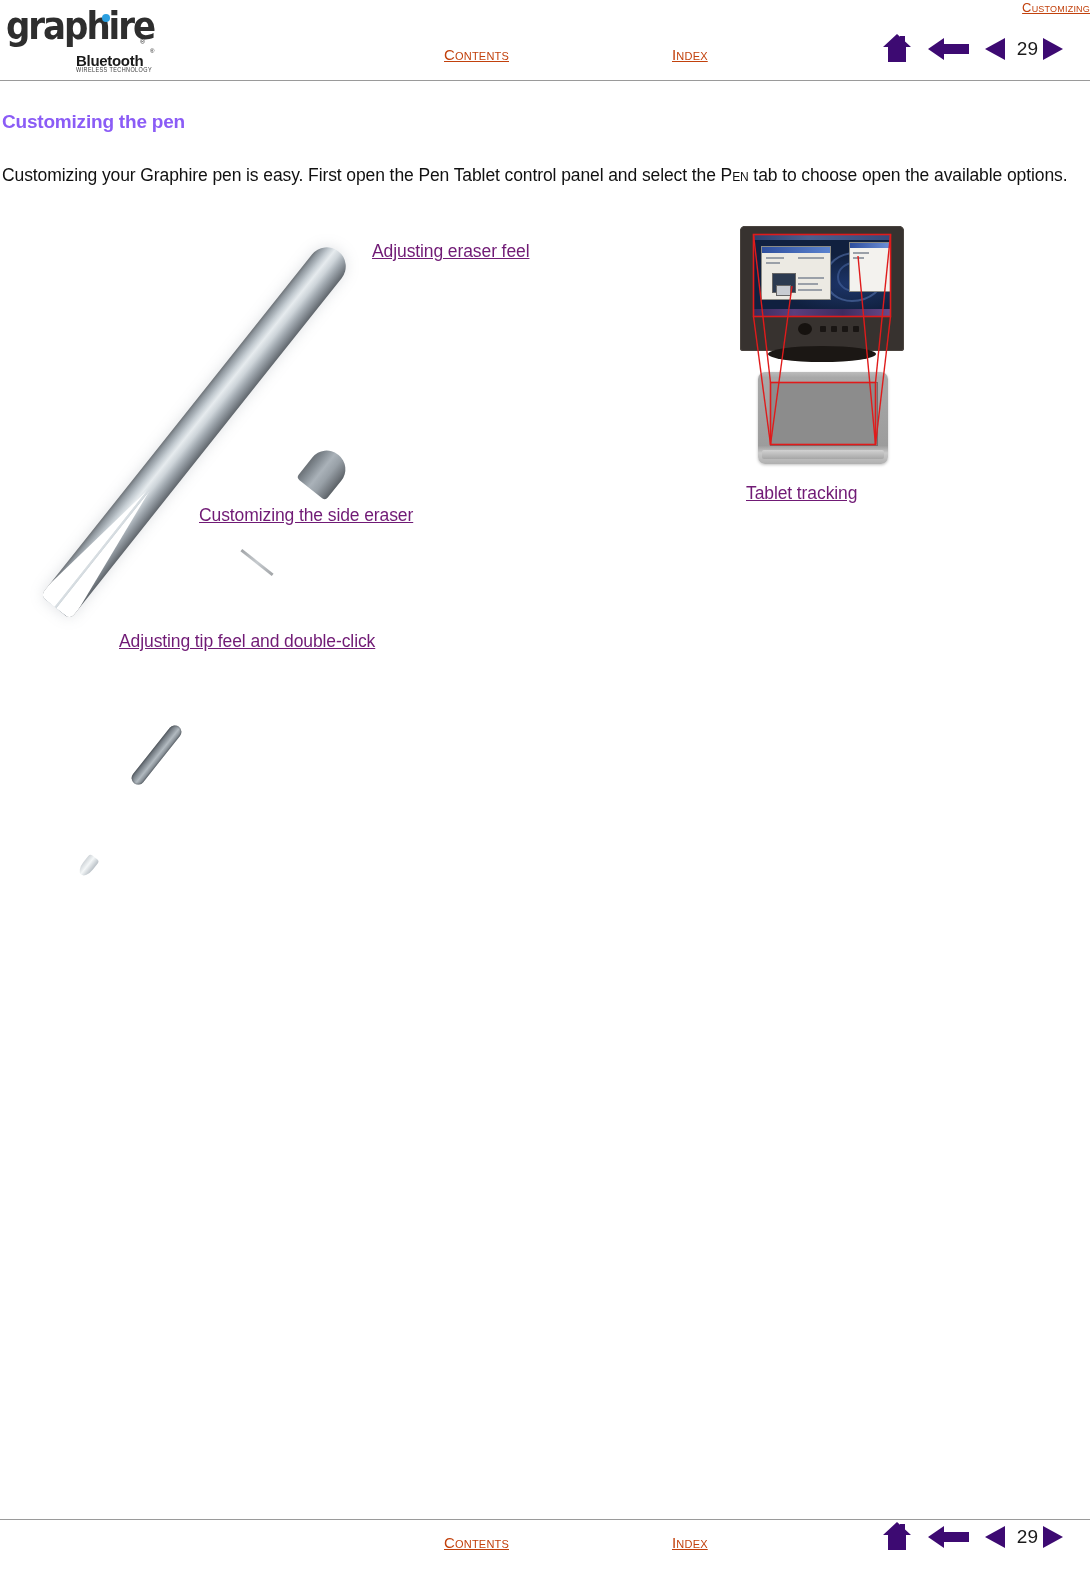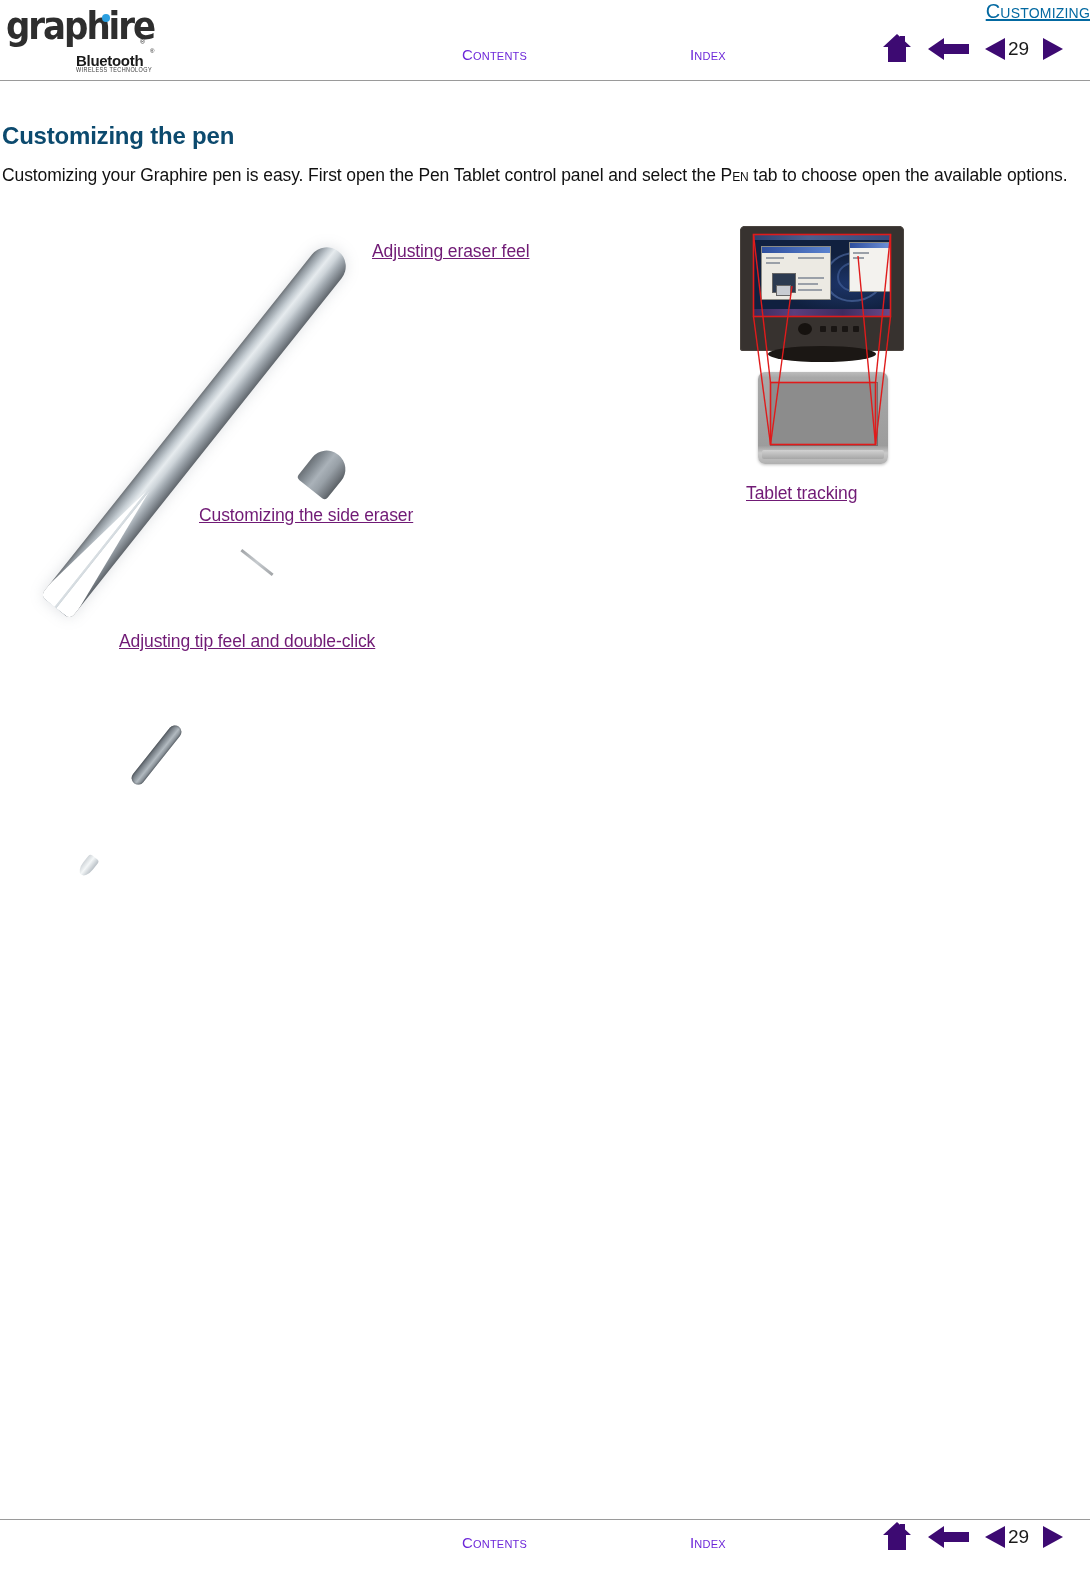--- a/index.html
+++ b/index.html
@@ -86,39 +86,39 @@
     letter-spacing: 0.4px;
     color: #3c3c3c;
     transform: scaleY(1.15);
     transform-origin: left top;
   }
 
   
   .section-title {
     position: absolute;
     right: 0px; top: 0px;
-    font-size: 20px;
+    font-size: 13px;
     font-variant: small-caps;
     letter-spacing: 0.2px;
-    color: #0369a1;
+    color: #c2410c;
     text-decoration: underline;
     white-space: nowrap;
     cursor: pointer;
   }
 
   
   .nav-link {
     position: absolute;
     font-size: 15px;
     font-variant: small-caps;
     letter-spacing: 0.2px;
-    color: #6d28d9;
+    color: #c2410c;
+    text-decoration: underline;
     white-space: nowrap;
     cursor: pointer;
-    margin-left: 18px;
   }
   .nav-contents-top { left: 444px; top: 46px; }
   .nav-index-top    { left: 672px; top: 46px; }
   .nav-contents-bot { left: 444px; top: 1534px; }
   .nav-index-bot    { left: 672px; top: 1534px; }
 
   
   .navicons {
     position: absolute;
     width: 200px;
@@ -139,37 +139,37 @@
 
   
   .ico-prev { left: 104px; top: 2px; width: 22px; height: 24px; }
   .ico-prev svg { display: block; }
 
   
   .pagenum {
     position: absolute;
     left: 128px; top: 3px;
     width: 30px;
-    text-align: left;
+    text-align: right;
     font-size: 19px;
     color: #1a1a1a;
     font-family: "Liberation Sans", sans-serif;
   }
 
   
   .ico-next { left: 162px; top: 2px; width: 22px; height: 24px; }
   .ico-next svg { display: block; }
 
   
   .page-heading {
     position: absolute;
-    left: 2px; top: 106px;
-    font-size: 24px;
+    left: 2px; top: 98px;
+    font-size: 19px;
     font-weight: bold;
-    color: #0c4a6e;
+    color: #8b5cf6;
     letter-spacing: -0.2px;
   }
   .body-copy {
     position: absolute;
     left: 2px; top: 145px;
     width: 1086px;
     font-size: 17.5px;
     line-height: 25px;
     color: #111111;
     letter-spacing: -0.1px;

